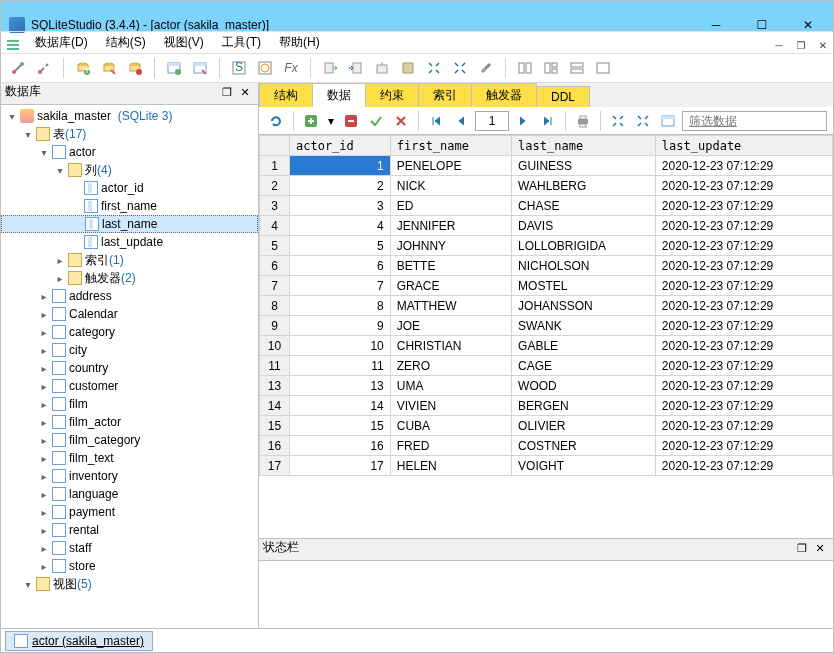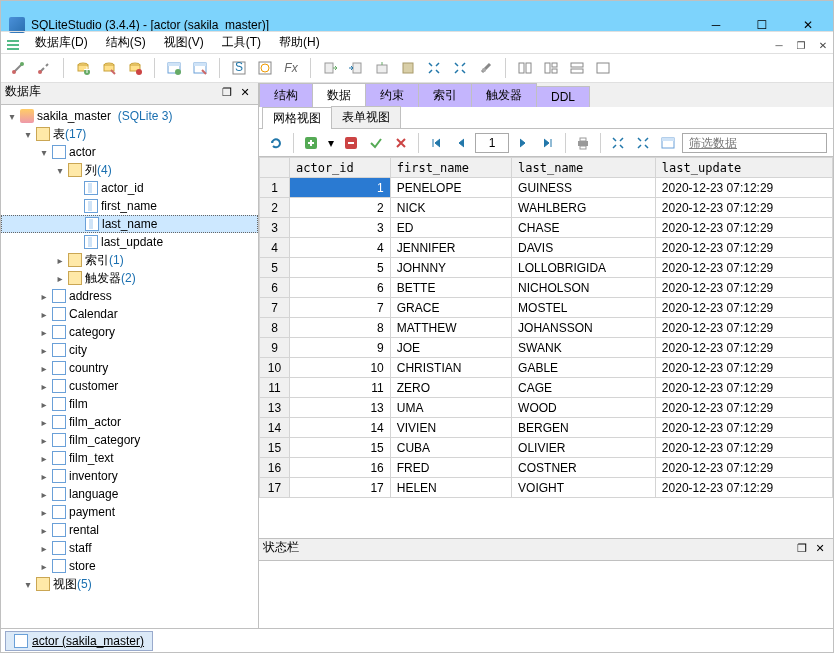--- a/index.html
+++ b/index.html
@@ -36,21 +36,21 @@
 .tree .node { display: flex; align-items: center; height: 18px; white-space: nowrap; }
 .tree .node.sel { background: #cde8ff; border: 1px dotted #666; }
 .tree .twist { width: 14px; text-align: center; color: #666; font-size: 10px; }
 .tree .ticon { width: 16px; height: 14px; margin-right: 2px; display: inline-flex; align-items: center; justify-content: center; }
 .tree .count { color: #1a6fb0; }
 .tree .dbtype { color: #1a6fb0; }
 
 
 .rightpane { flex: 1; display: flex; flex-direction: column; min-width: 0; }
 .tabs { height: 24px; display: flex; align-items: flex-end; background: #f0f0f0; }
-.tab { padding: 3px 14px; border: 1px solid #c0c0c0; background: #c4b5fd; border-bottom: none; margin-right: -1px; }
+.tab { padding: 3px 14px; border: 1px solid #c0c0c0; background: #fde047; border-bottom: none; margin-right: -1px; }
 .tab.active { background: #fff; }
 .subtabs { height: 22px; display: flex; align-items: flex-end; border-bottom: 1px solid #c0c0c0; padding-left:3px;}
 .subtab { padding: 2px 10px; border: 1px solid #c0c0c0; border-bottom: none; margin-right: -1px; background:#f0f0f0;}
 .subtab.active { background:#fff; position:relative; top:1px;}
 
 
 .datatoolbar { height: 28px; display: flex; align-items: center; padding: 2px 6px; gap: 3px; border-bottom: 1px solid #c0c0c0; }
 .datatoolbar .tbtn { width: 22px; height: 22px; display:flex; align-items:center; justify-content:center; border:1px solid transparent;}
 .datatoolbar .sep { width:1px; height:20px; background:#d0d0d0; margin:0 3px; }
 .datatoolbar input.page { width: 34px; height: 20px; border:1px solid #aaa; text-align:center; }
@@ -342,24 +342,20 @@
 
   <div class="rightpane">
     <div class="tabs" id="maintabs">
         <div class="tab">结构</div>
         <div class="tab active">数据</div>
         <div class="tab">约束</div>
         <div class="tab">索引</div>
         <div class="tab">触发器</div>
         <div class="tab">DDL</div>
       </div>
-    <div class="subtabs" id="subtabs">
-        <div class="subtab active">网格视图</div>
-        <div class="subtab">表单视图</div>
-      </div>
 
     <div class="datatoolbar">
       <div class="tbtn">
           <svg width="16" height="16">
             <path d="M4 8 A4 4 0 1 1 5 11" fill="none" stroke="#27a" stroke-width="2"></path>
             <path d="M3 6 L4 8 L6 7" fill="#27a"></path>
           </svg>
         </div>
       <div class="sep"></div>
       <div class="tbtn">

